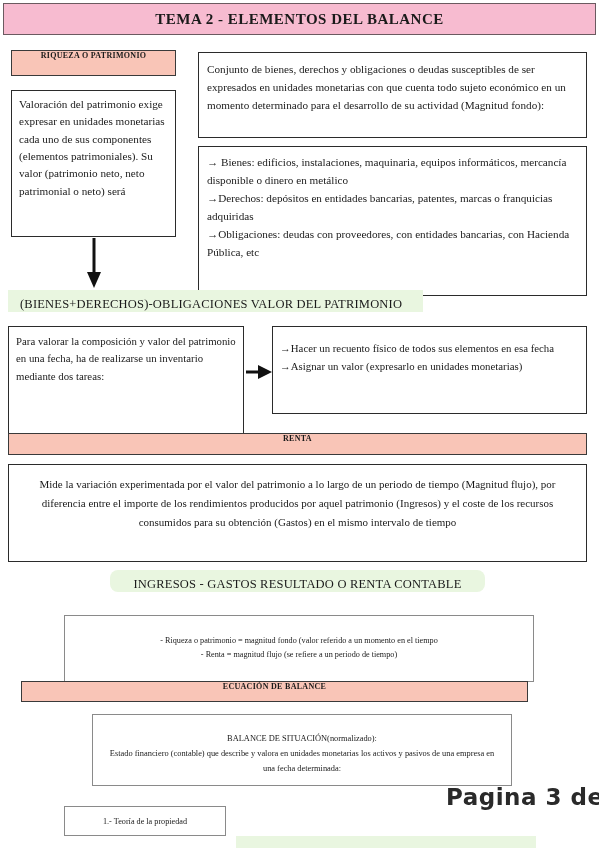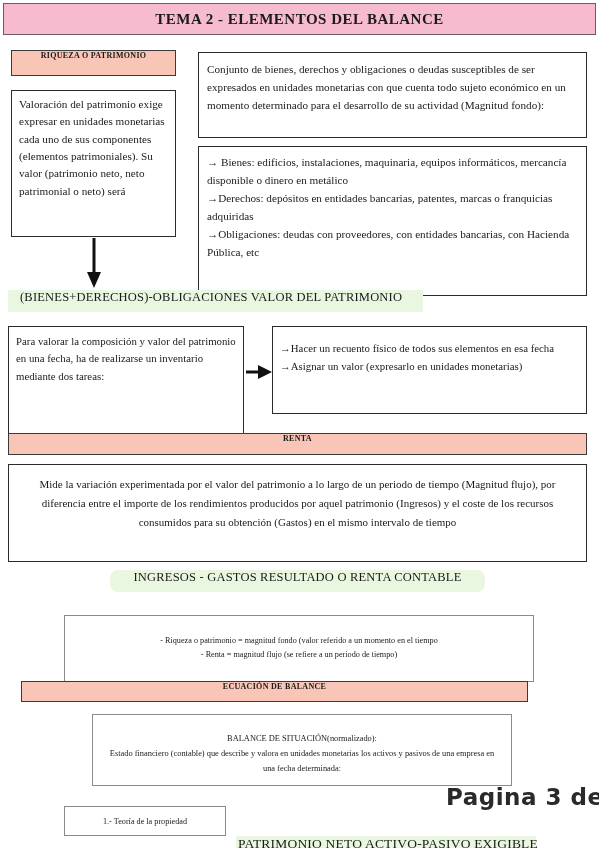--- a/index.html
+++ b/index.html
@@ -50,21 +50,21 @@
   .pink-band .txt {
     font-size: 8px;
     font-weight: bold;
     letter-spacing: 0.3px;
     text-align: center;
   }
 
   .green-band {
     background: #e9f6e0;
     display: flex;
-    align-items: flex-start;
+    align-items: flex-end;
     padding-left: 12px;
   }
   .green-band .txt {
     font-size: 12.5px;
     letter-spacing: 0.2px;
     white-space: nowrap;
   }
   .green-band.center { justify-content: center; padding-left: 0; }
 
   .wbox {

